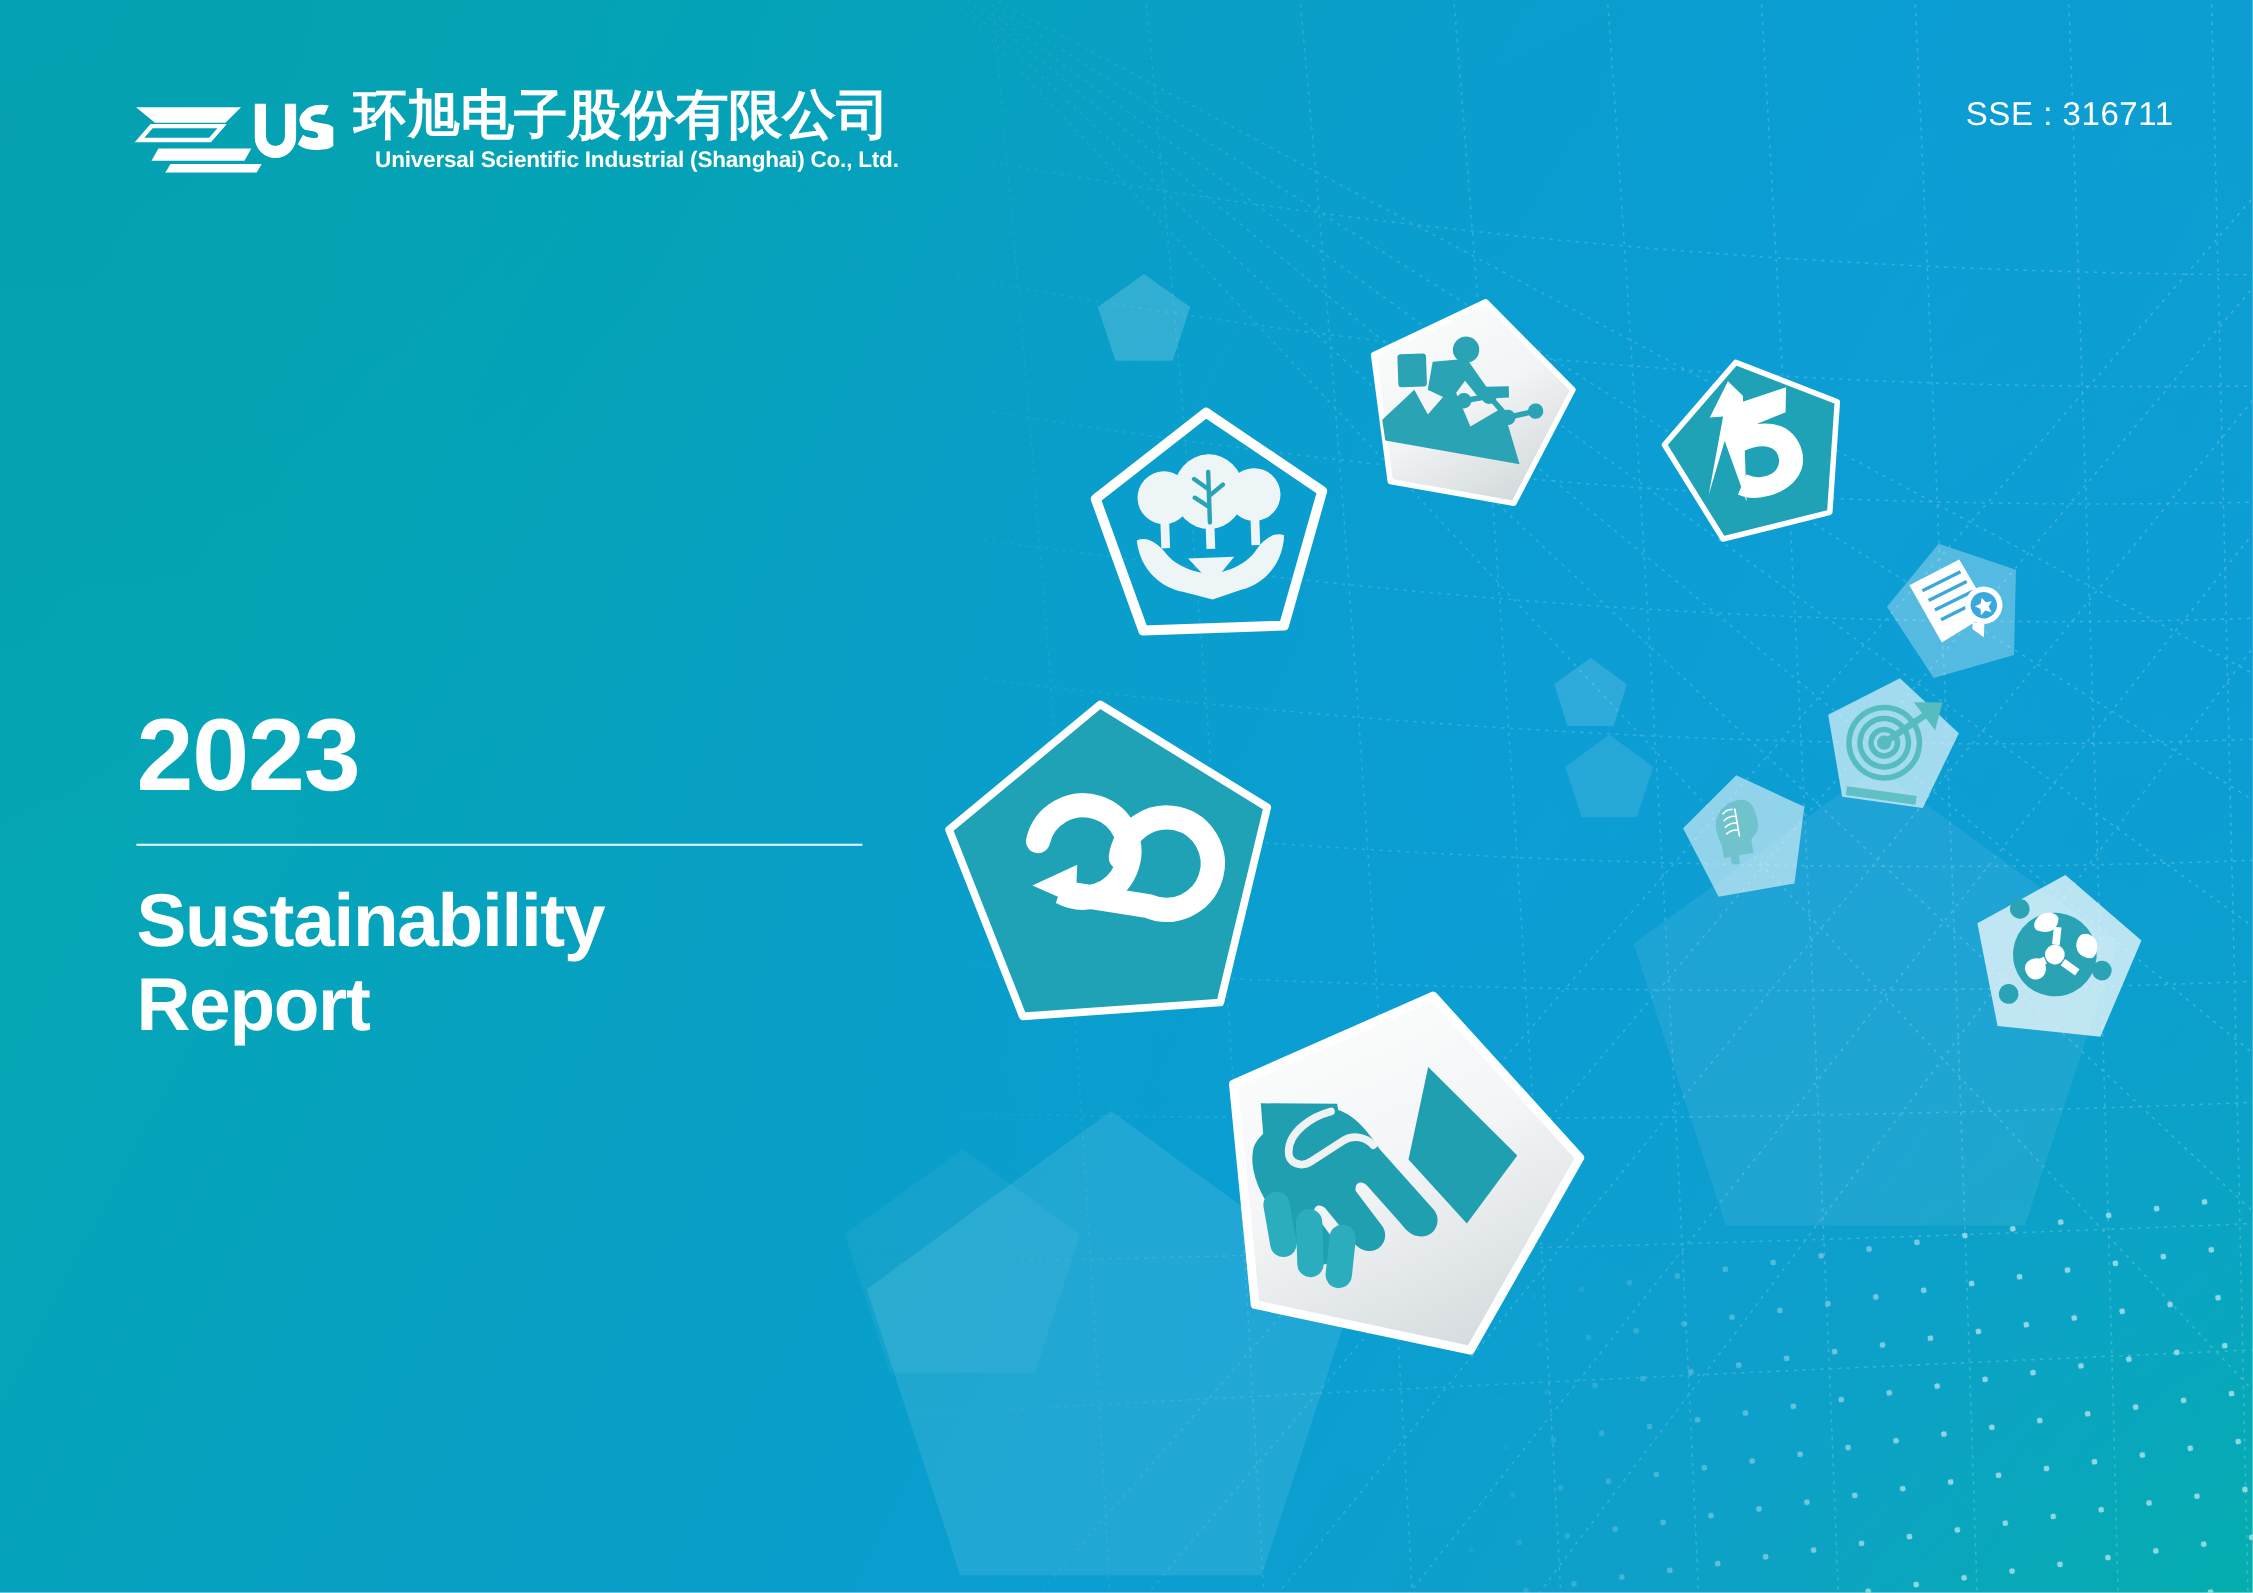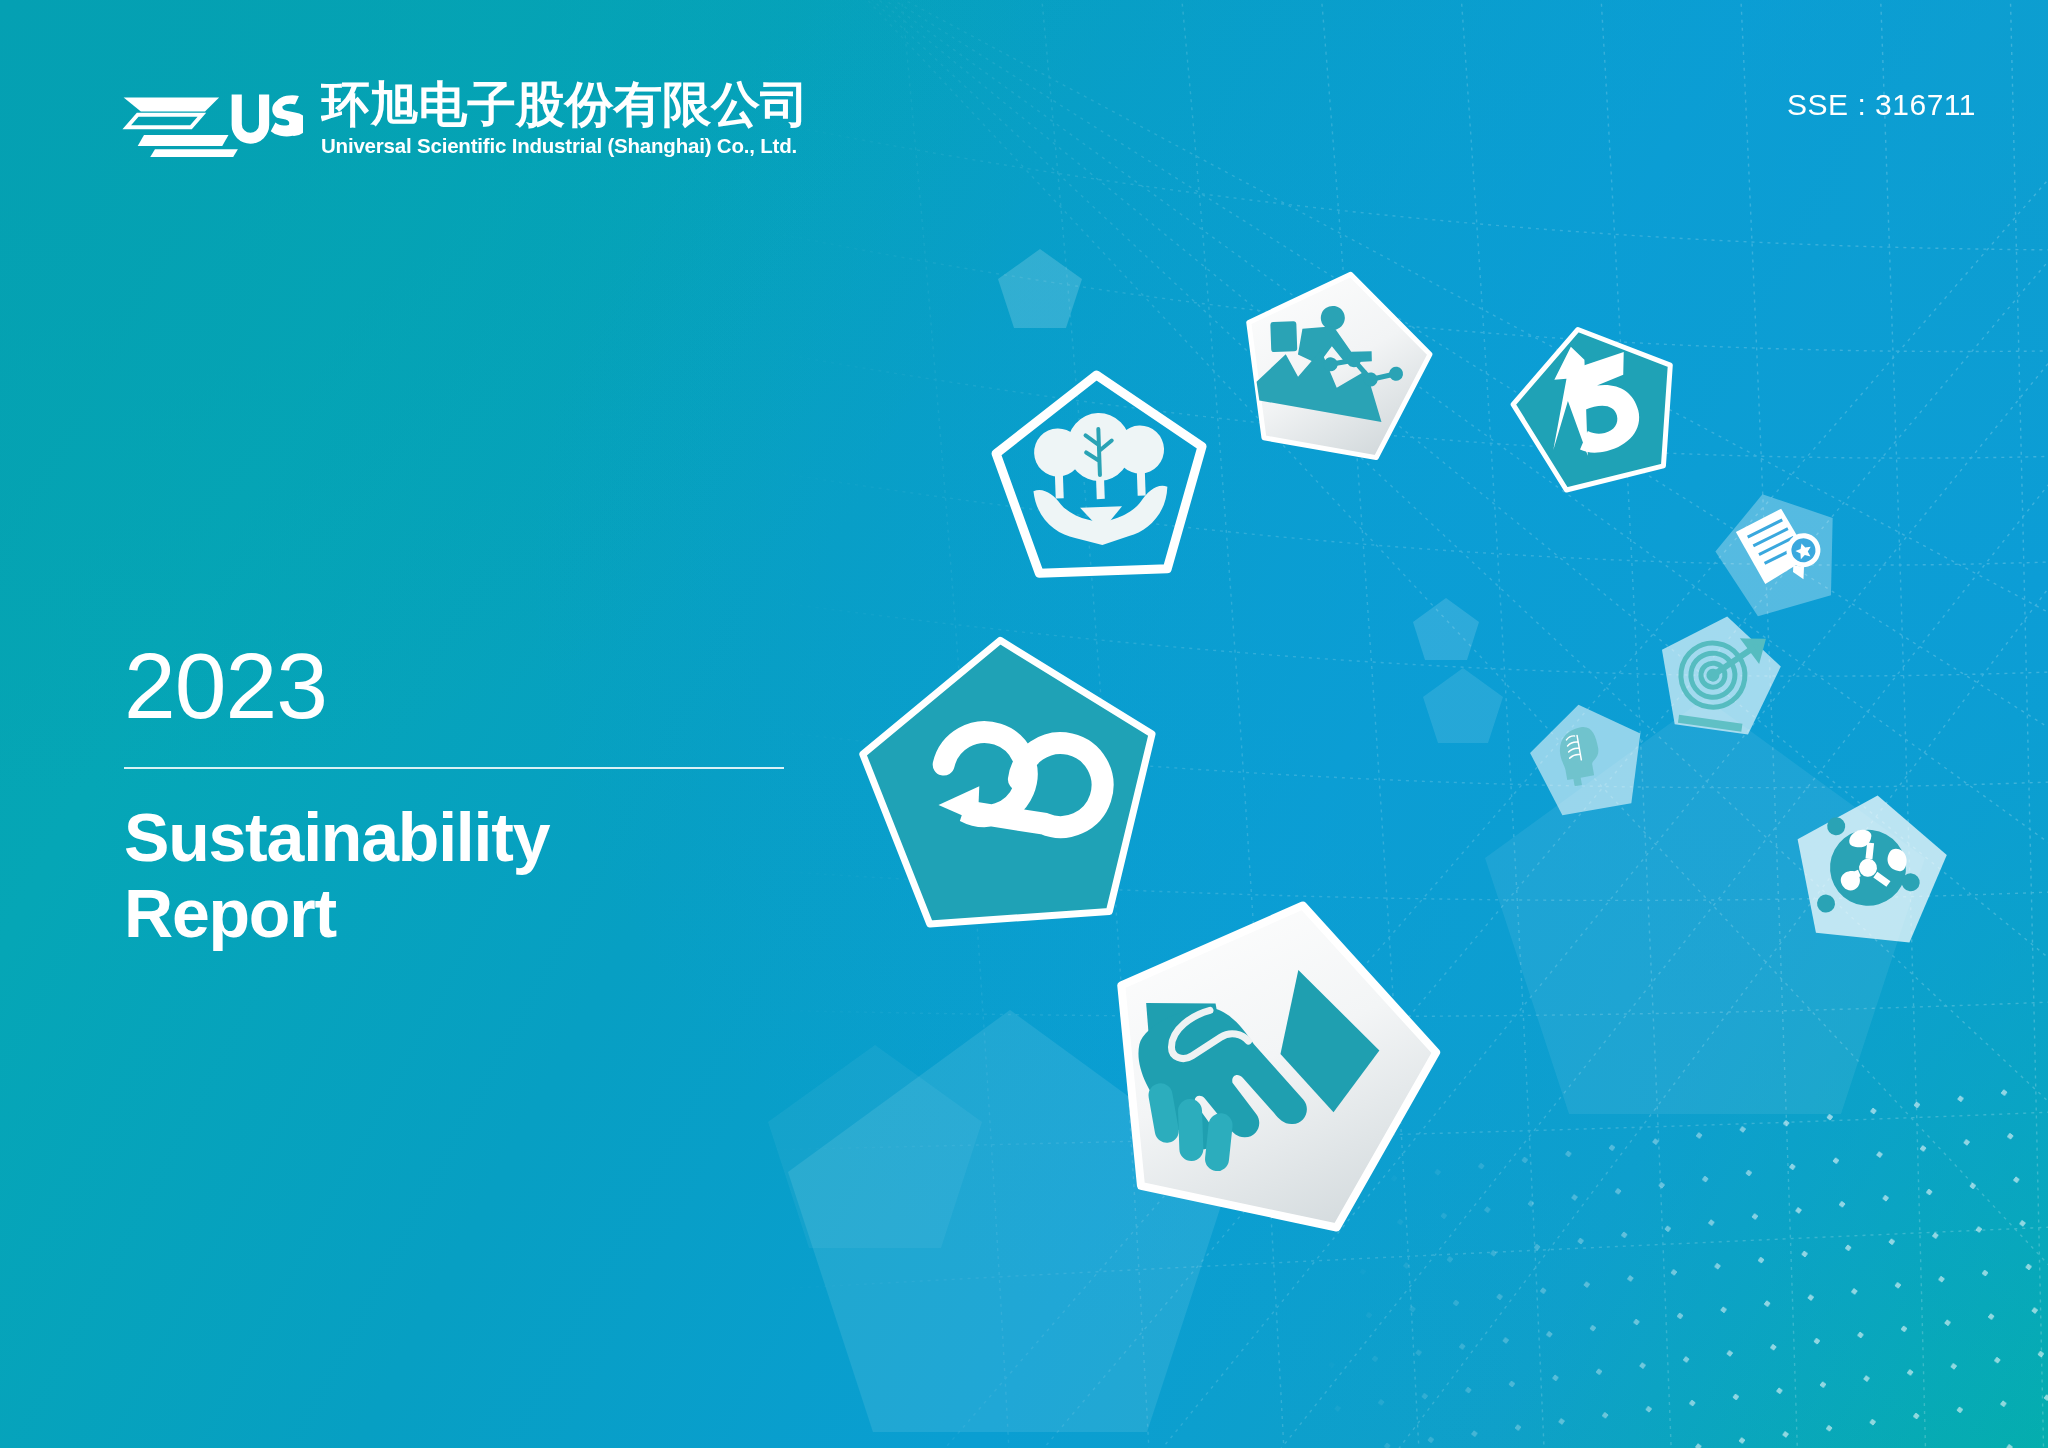--- a/index.html
+++ b/index.html
@@ -31,31 +31,31 @@
   .soft-pent { position:absolute; }
 
   
   .header { position:absolute; top:0; left:0; right:0; height:210px; }
   .logo-wrap { position:absolute; left:118px; top:78px; display:flex; align-items:flex-end; gap:18px; }
   .logo-mark { width:185px; height:72px; flex:none; }
   .logo-text { display:flex; flex-direction:column; gap:2px; }
   .logo-cn { height:56px; }
   .logo-en {
     color:#fff; font-size:20.5px; font-weight:bold; letter-spacing:-.2px;
-    white-space:nowrap; line-height:1;
+    white-space:nowrap; line-height:1;margin-left:20px;
   }
   .sse {
     position:absolute; right:72px; top:88px;
     color:#ffffff; font-size:30px; letter-spacing:.5px; white-space:nowrap;
   }
 
   
   .title-block { position:absolute; left:124px; top:640px; width:660px; }
   .year {
-    color:#fff; font-size:93px; font-weight:normal; line-height:1;
+    color:#fff; font-size:93px; font-weight:bold; line-height:1;
     letter-spacing:-1px;
   }
   .rule { height:2px; background:rgba(255,255,255,.85); margin:34px 0 30px 0; width:100%; }
   .maintitle {
     color:#fff; font-size:68px; font-weight:bold; line-height:1.12;
     letter-spacing:-1.2px;
   }
   .maintitle span { display:block; }
 
   

